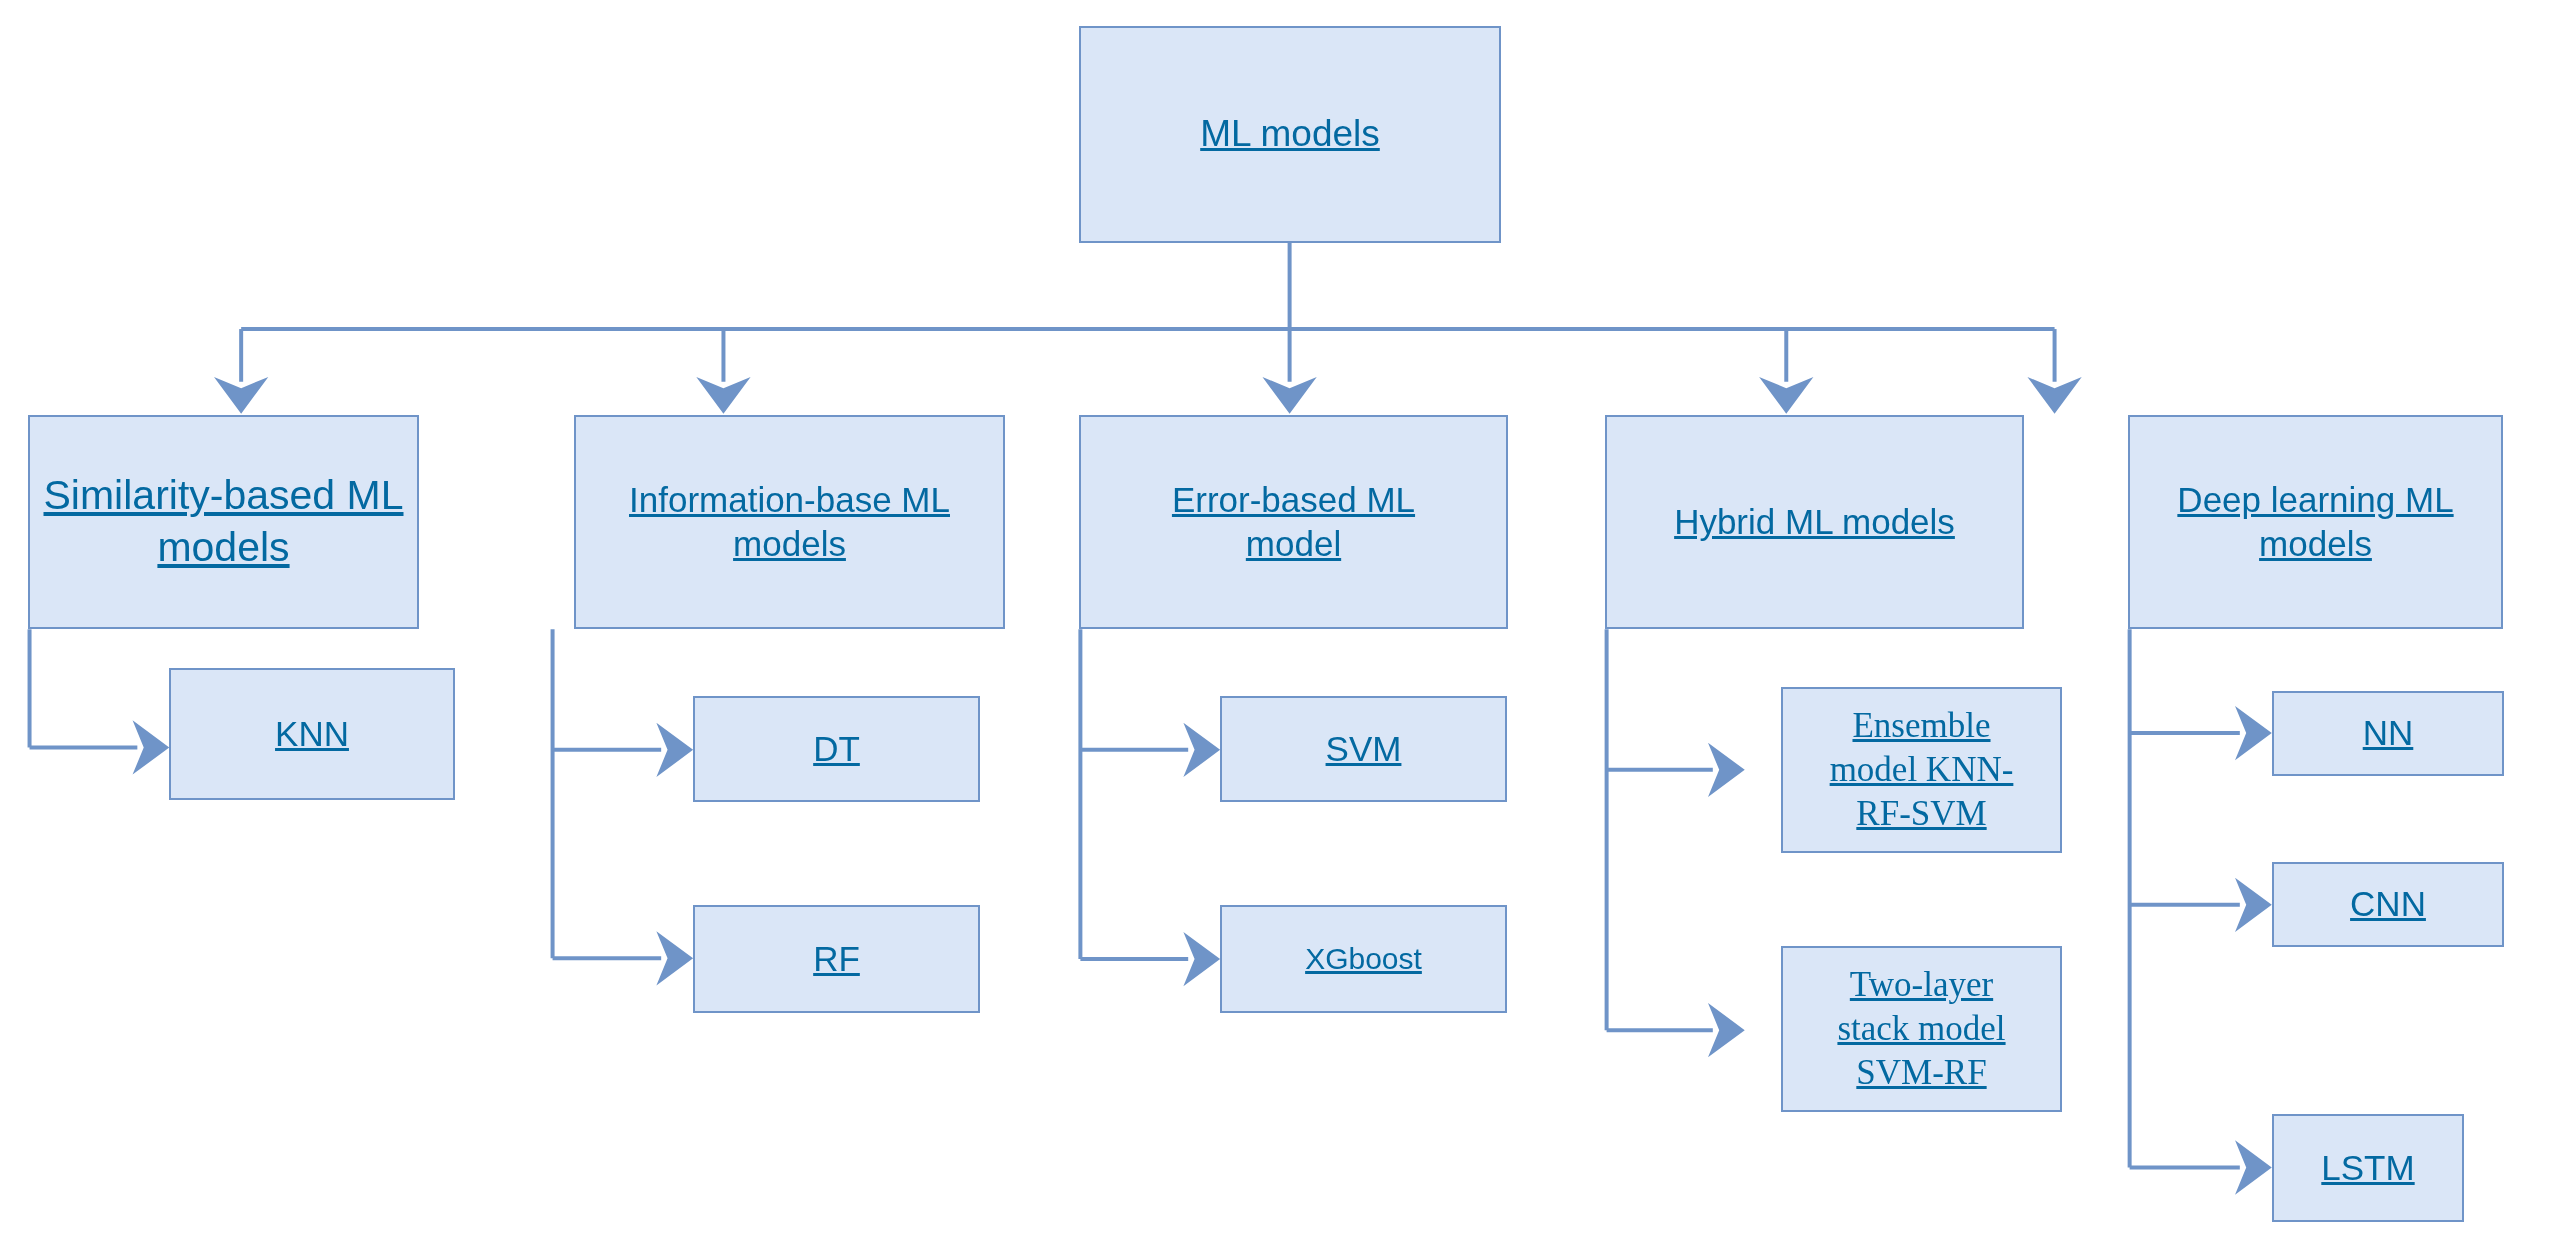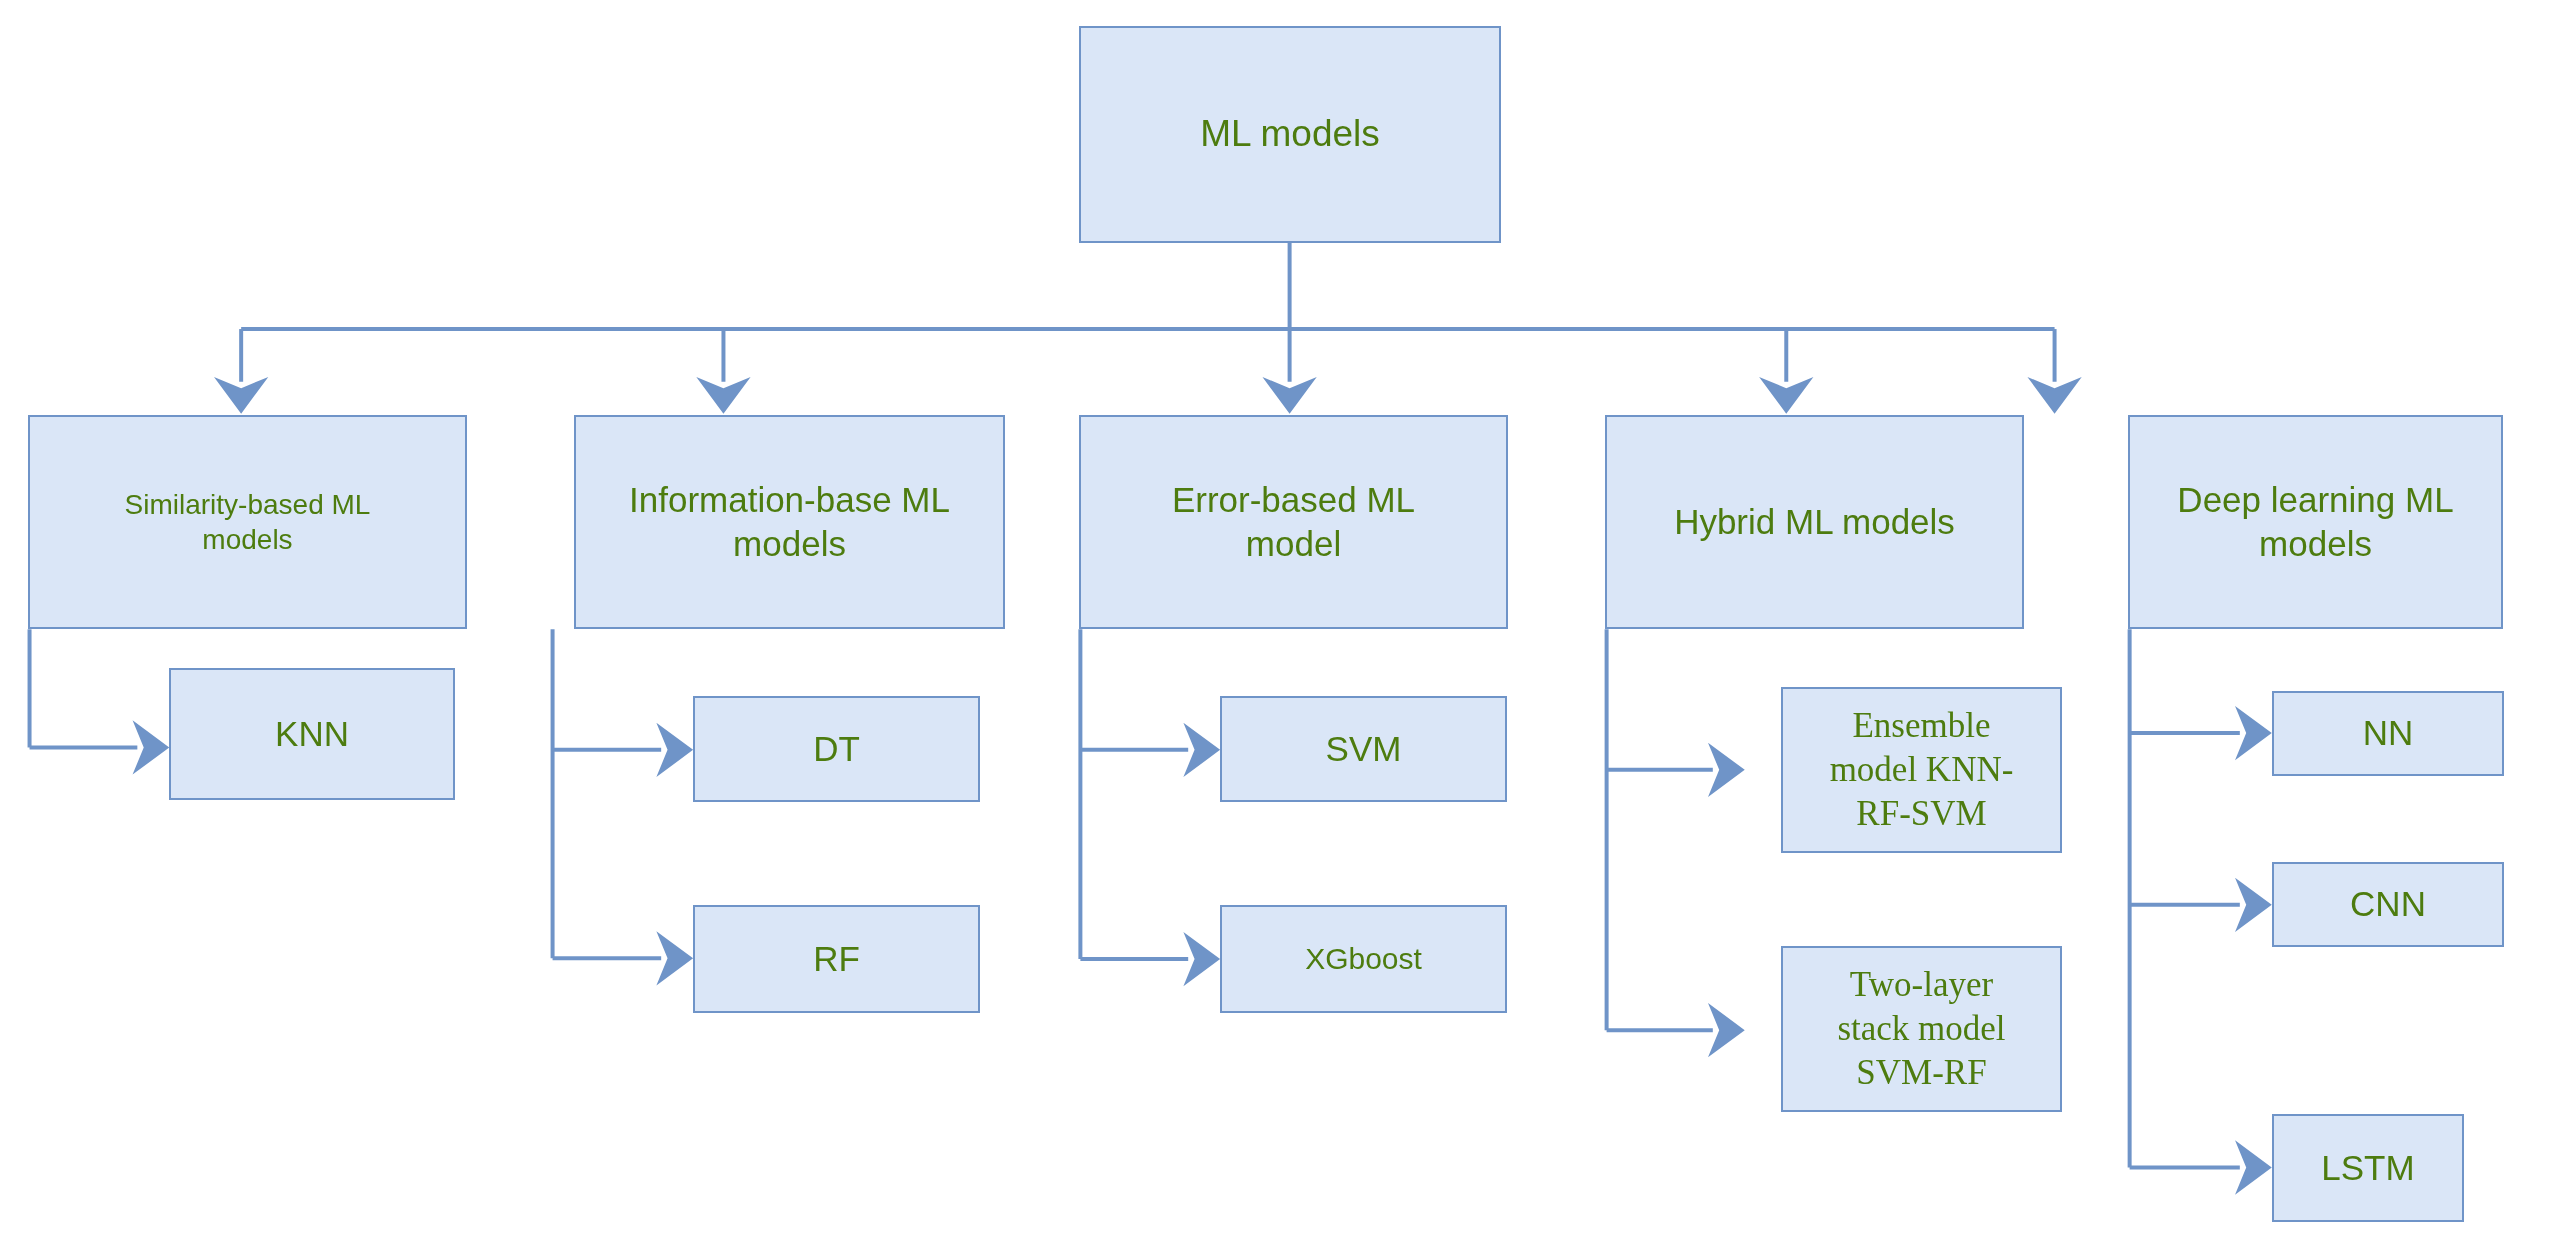--- a/index.html
+++ b/index.html
@@ -23,24 +23,25 @@
   }
   .node-box {
     position: absolute;
     box-sizing: border-box;
     background: #dae6f7;
     border: 2.4px solid #6f94c8;
     display: flex;
     align-items: center;
     justify-content: center;
     text-align: center;
-    color: #4d7c0f;
+    color: #0369a1;
     font-family: "Liberation Sans", sans-serif;
     line-height: 1.26;
     padding: 3.2px 8px;
+    text-decoration: underline;
   }
   .node-box.serif {
     font-family: "Liberation Serif", serif;
     margin-left: 36px;
   }
   .node-label {
     display: block;
     width: 100%;
     white-space: pre-line;
   }
@@ -87,21 +88,21 @@
         <line x1="2667" y1="1133" x2="2805" y2="1133" stroke="#6f94c8" stroke-width="5"></line>
         <polygon points="2799,1099 2845,1133 2799,1167 2813,1133" fill="#6f94c8"></polygon>
         <line x1="2667" y1="1462" x2="2805" y2="1462" stroke="#6f94c8" stroke-width="5"></line>
         <polygon points="2799,1428 2845,1462 2799,1496 2813,1462" fill="#6f94c8"></polygon>
       </g>
   </svg>
   <div id="nodes">
       <div class="node-box" style="left: 1079px; top: 25.6px; width: 422px; height: 217px; font-size: 37px;">
         <span class="node-label">ML models</span>
       </div>
-      <div class="node-box" style="left: 28px; top: 415px; width: 439px; height: 214px; font-size: 28px;">
+      <div class="node-box" style="left: 28px; top: 415px; width: 391px; height: 214px; font-size: 41px;">
         <span class="node-label">Similarity-based ML
 models</span>
       </div>
       <div class="node-box" style="left: 169px; top: 668px; width: 286px; height: 132px; font-size: 35px;">
         <span class="node-label">KNN</span>
       </div>
       <div class="node-box" style="left: 551px; top: 415px; width: 431px; height: 214px; font-size: 35px; margin-left: 23px;">
         <span class="node-label">Information-base ML
 models</span>
       </div>

